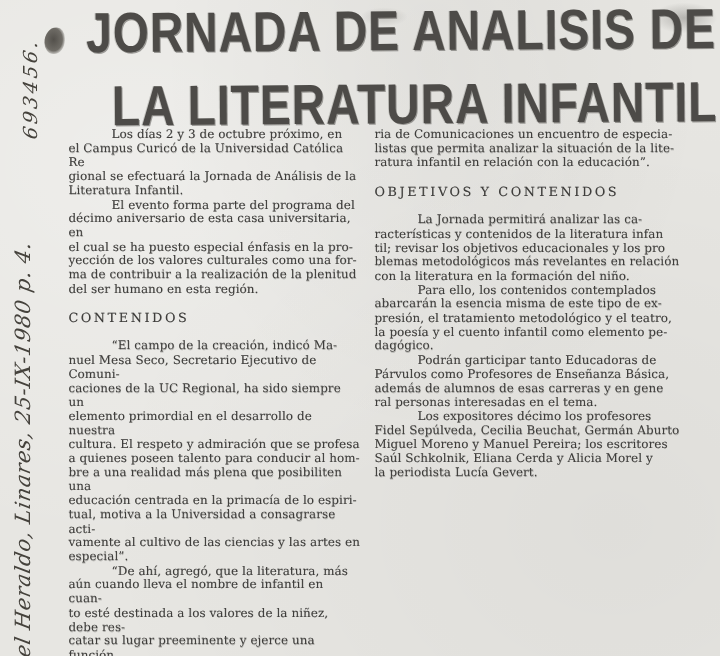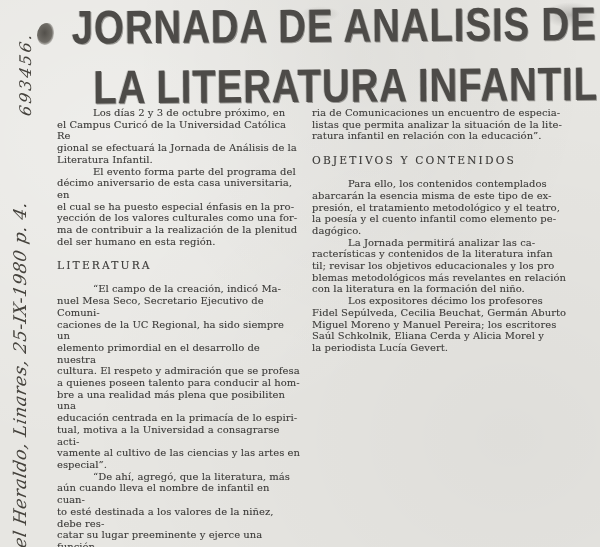--- a/index.html
+++ b/index.html
@@ -120,21 +120,21 @@
       <p class="np">Los días 2 y 3 de octubre próximo, en
 el Campus Curicó de la Universidad Católica Re
 gional se efectuará la Jornada de Análisis de la
 Literatura Infantil.</p>
       <p class="np">El evento forma parte del programa del
 décimo aniversario de esta casa universitaria, en
 el cual se ha puesto especial énfasis en la pro-
 yección de los valores culturales como una for-
 ma de contribuir a la realización de la plenitud
 del ser humano en esta región.</p>
-      <h3 class="nph">LITERATURA</h3>
+      <h3 class="nph">CONTENIDOS</h3>
       <p class="np">“El campo de la creación, indicó Ma-
 nuel Mesa Seco, Secretario Ejecutivo de Comuni-
 caciones de la UC Regional, ha sido siempre un
 elemento primordial en el desarrollo de nuestra
 cultura. El respeto y admiración que se profesa
 a quienes poseen talento para conducir al hom-
 bre a una realidad más plena que posibiliten una
 educación centrada en la primacía de lo espiri-
 tual, motiva a la Universidad a consagrarse acti-
 vamente al cultivo de las ciencias y las artes en
@@ -146,30 +146,34 @@
 sembradora y continuar aumentando el inicial
 soplo de vida que es esencial al hombre”.</p>
 
     </div>
 
     <div class="col-right">
       <p class="np cont">ria de Comunicaciones un encuentro de especia-
 listas que permita analizar la situación de la lite-
 ratura infantil en relación con la educación”.</p>
       <h3 class="nph">OBJETIVOS Y CONTENIDOS</h3>
+      <p class="np">La Jornada permitirá analizar las ca-
+racterísticas y contenidos de la literatura infan
+til; revisar los objetivos educacionales y los pro
+blemas metodológicos más revelantes en relación
+con la literatura en la formación del niño.</p>
       <p class="np">Para ello, los contenidos contemplados
 abarcarán la esencia misma de este tipo de ex-
 presión, el tratamiento metodológico y el teatro,
 la poesía y el cuento infantil como elemento pe-
 dagógico.</p>
-      <p class="np">La Jornada permitirá analizar las ca-
-racterísticas y contenidos de la literatura infan
-til; revisar los objetivos educacionales y los pro
-blemas metodológicos más revelantes en relación
-con la literatura en la formación del niño.</p>
+      <p class="np">Podrán garticipar tanto Educadoras de
+Párvulos como Profesores de Enseñanza Básica,
+además de alumnos de esas carreras y en gene
+ral personas interesadas en el tema.</p>
       <p class="np">Los expositores décimo los profesores
 Fidel Sepúlveda, Cecilia Beuchat, Germán Aburto
 Miguel Moreno y Manuel Pereira; los escritores
 Saúl Schkolnik, Eliana Cerda y Alicia Morel y
 la periodista Lucía Gevert.</p>
     </div>
 
   </div>
 </div>
 

